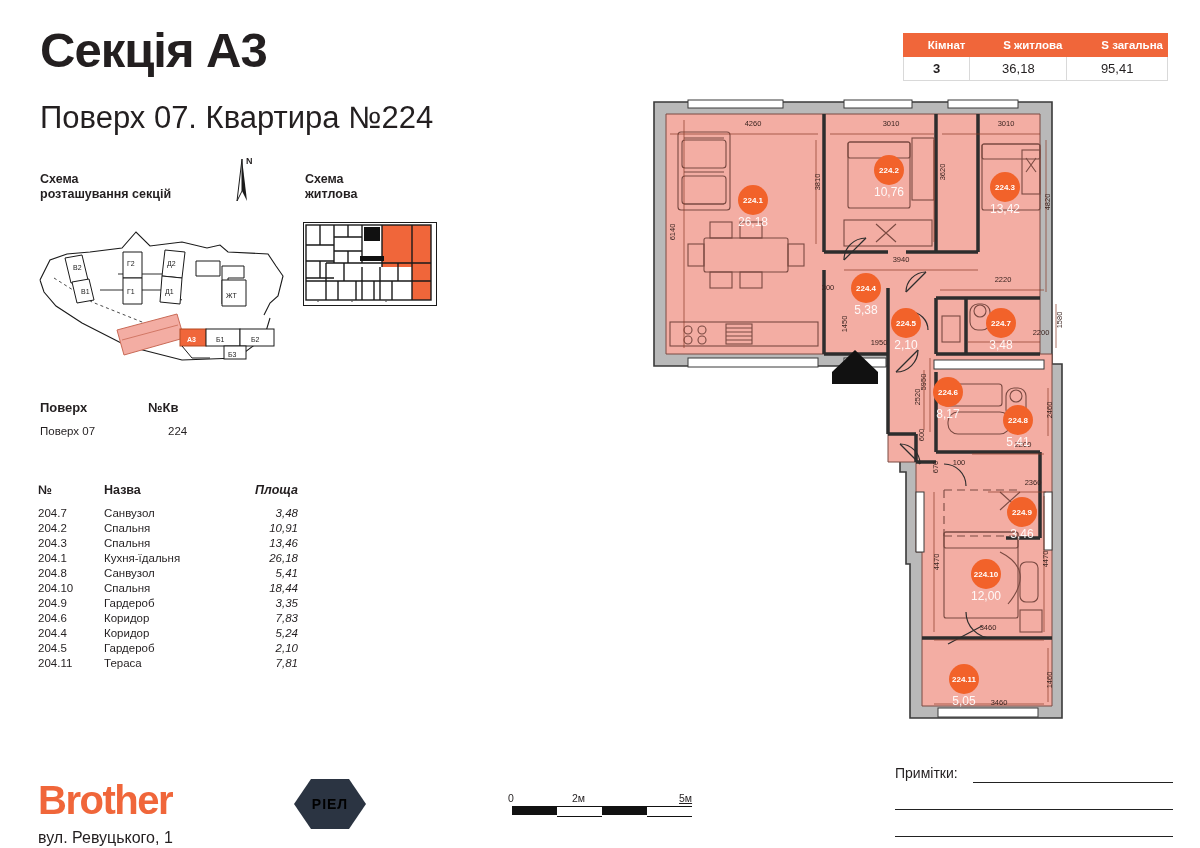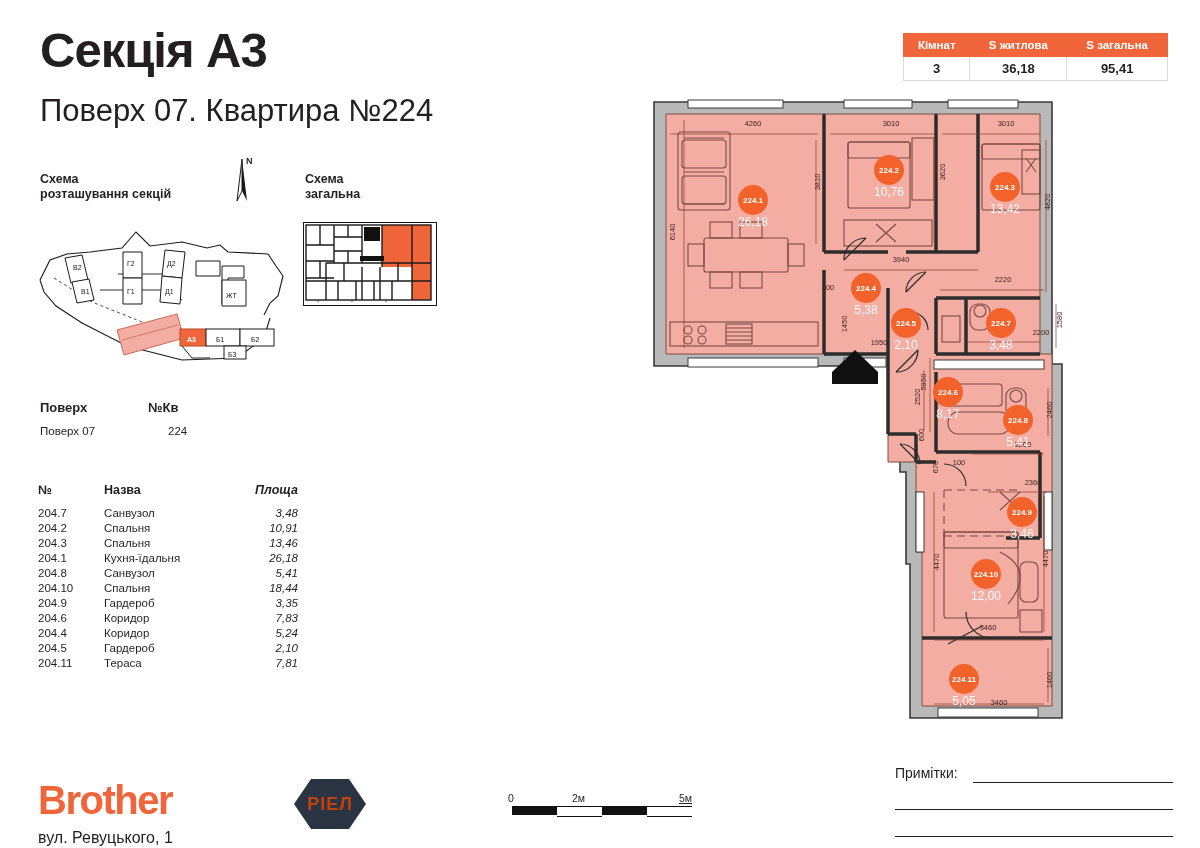--- a/index.html
+++ b/index.html
@@ -1,21 +1,21 @@
 <!DOCTYPE html>
 <html><head>
 <meta charset="utf-8">
 <style>
   html,body{margin:0;padding:0;background:#ffffff;}
   body{width:1200px;height:848px;font-family:"Liberation Sans",sans-serif;color:#231f20;position:relative;overflow:hidden;}
   .page{position:absolute;inset:0;}
 
   
   .title{position:absolute;left:40px;top:26px;font-size:49px;font-weight:bold;letter-spacing:-1px;line-height:1;text-align:right;}
-  .subtitle{position:absolute;left:40px;top:95px;font-size:31px;font-weight:400;line-height:1;}
+  .subtitle{position:absolute;left:40px;top:102px;font-size:31px;font-weight:400;line-height:1;}
 
   .scheme-label{position:absolute;font-size:12.5px;font-weight:bold;line-height:1.18;}
   #scheme-sections-label{left:40px;top:172px;}
   #scheme-floor-label{left:305px;top:172px;}
 
   .north{position:absolute;left:228px;top:157px;width:26px;height:48px;}
   .north-n{position:absolute;left:246px;top:156px;font-size:9px;font-weight:bold;}
 
   #section-scheme{position:absolute;left:32px;top:218px;width:265px;height:148px;}
   #floor-scheme{position:absolute;left:303px;top:222px;width:132px;height:82px;border:1.5px solid #1a1a1a;background:#fff;}
@@ -33,34 +33,34 @@
   #rooms-table th{font-size:12.5px;font-weight:bold;text-align:left;padding:0 0 8px 0;}
   #rooms-table th.area,#rooms-table td.area{text-align:right;font-style:italic;}
   #rooms-table td{padding:1.5px 0;white-space:nowrap;}
   #rooms-table td.num{width:66px;}
   #rooms-table td.name{width:150px;}
 
   
   #logo{position:absolute;left:38px;top:780px;width:300px;height:70px;}
   #logo-word{position:absolute;left:0;top:0;font-size:40px;font-weight:bold;color:#F0663A;letter-spacing:-1.5px;line-height:1;}
   #logo-badge{position:absolute;left:255px;top:-2px;width:74px;height:52px;}
-  #logo-badge-text{position:absolute;left:0;top:0;width:74px;height:52px;display:flex;align-items:center;justify-content:center;color:#c2410c;font-size:18px;font-weight:bold;letter-spacing:1px;}
+  #logo-badge-text{position:absolute;left:0;top:0;width:74px;height:52px;display:flex;align-items:center;justify-content:center;color:#000000;font-size:14px;font-weight:bold;letter-spacing:1px;}
   #logo-address{position:absolute;left:0;top:49px;font-size:16px;color:#231f20;}
 
   
   #scale-bar{position:absolute;left:512px;top:806px;width:180px;height:10px;}
   .scale-seg{position:absolute;top:0;height:9px;}
   .scale-dark{background:#111;}
   .scale-light{background:#fff;border-top:1.5px solid #111;border-bottom:1.5px solid #111;}
   .scale-tick{position:absolute;font-size:10.5px;top:-14px;}
 
   
   #summary-table{position:absolute;left:903px;top:33px;width:265px;border-collapse:collapse;}
-  #summary-table th{background:#F0663A;color:#fff;font-size:11.5px;font-weight:bold;padding:5px 4px;border:1px solid #F0663A;text-align:center;}
-  #summary-table td{background:#fff;font-size:13px;padding:4px 4px;border:1px solid #d9d9d9;text-align:center;color:#231f20;font-weight:bold;}
+  #summary-table th{background:#F0663A;color:#fff;font-size:11.5px;font-weight:bold;padding:5px 4px;border:1px solid #F0663A;text-align:right;}
+  #summary-table td{background:#fff;font-size:13px;padding:4px 4px;border:1px solid #d9d9d9;text-align:center;color:#231f20;}
   #summary-table td.rooms{font-weight:bold;}
 
   
   #notes{position:absolute;left:895px;top:765px;width:278px;}
   #notes-label{position:absolute;left:0;top:0;font-size:14px;font-weight:normal;}
   .note-line{position:absolute;height:0;border-top:1.6px solid #222;}
   #note-line-1{left:78px;top:17px;width:200px;}
   #note-line-2{left:0px;top:44px;width:278px;}
   #note-line-3{left:0px;top:71px;width:278px;}
 
@@ -95,21 +95,21 @@
     </tr>
   </tbody>
     </table>
 
   <div class="scheme-label" id="scheme-sections-label">
     <div>Схема</div>
     <div>розташування секцій</div>
   </div>
   <div class="scheme-label" id="scheme-floor-label">
     <div>Схема</div>
-    <div>загальна</div>
+    <div>житлова</div>
   </div>
 
   <div class="north-n">N</div>
   <div class="north">
     <svg width="26" height="48" viewBox="0 0 26 48">
       <polygon points="14,2 19,44 14,34" fill="#1a1a1a"></polygon>
       <polygon points="14,2 9,44 14,34" fill="none" stroke="#1a1a1a" stroke-width="1"></polygon>
     </svg>
   </div>
 

